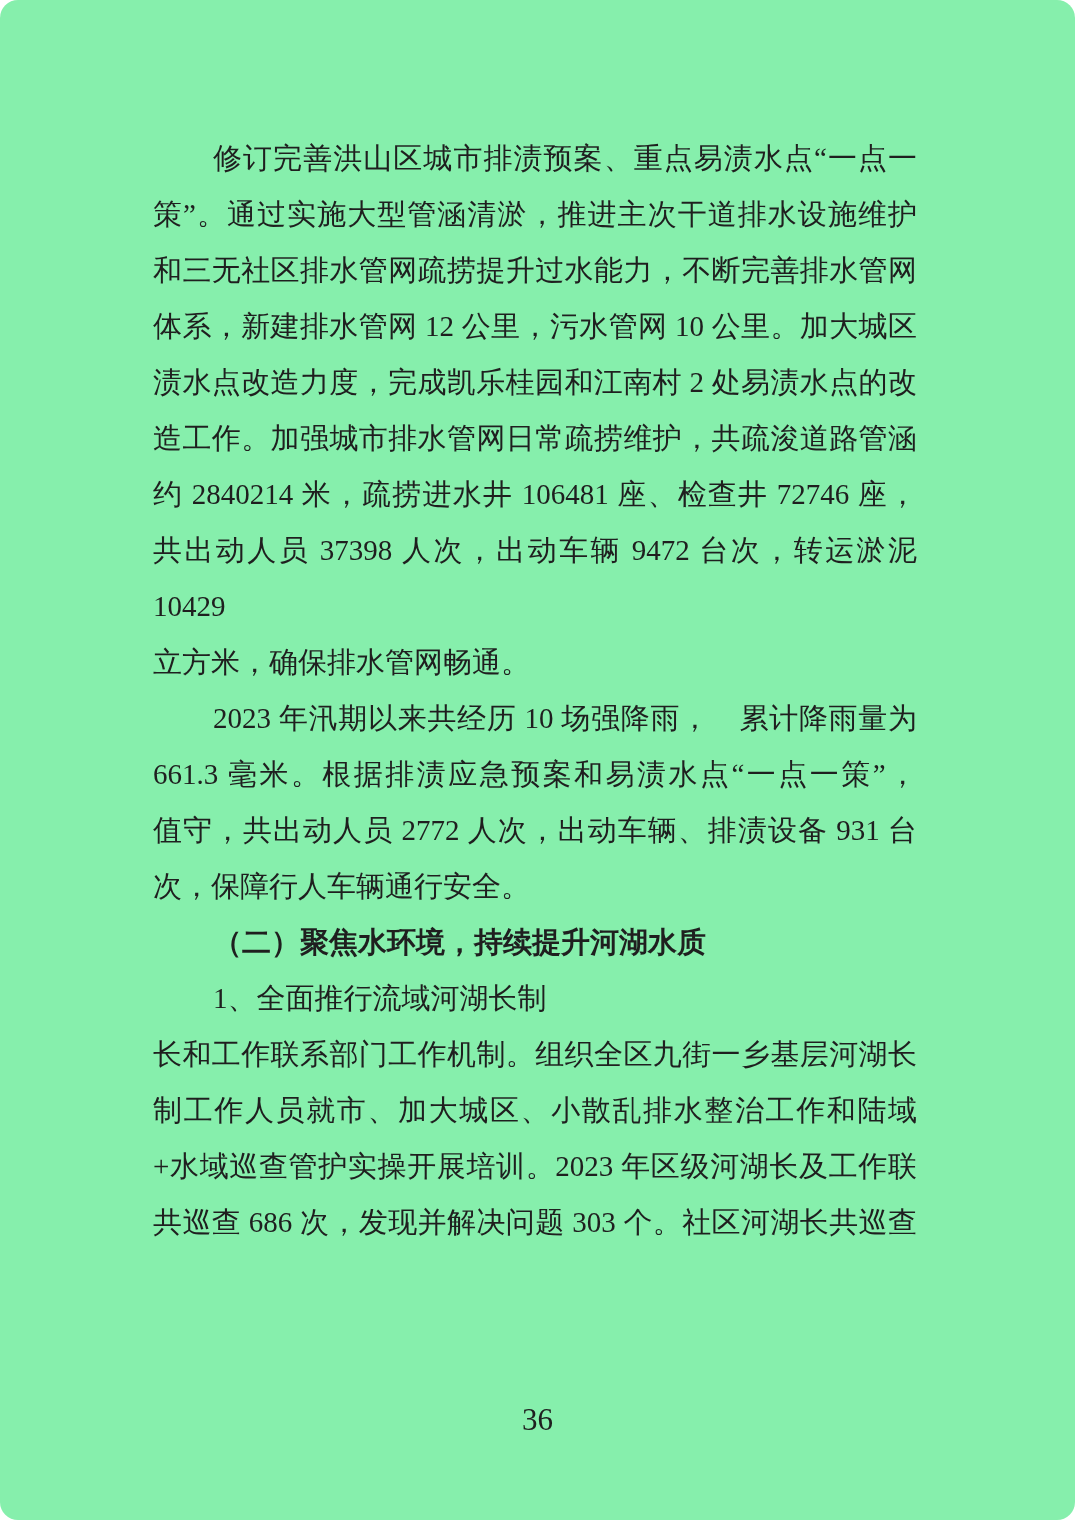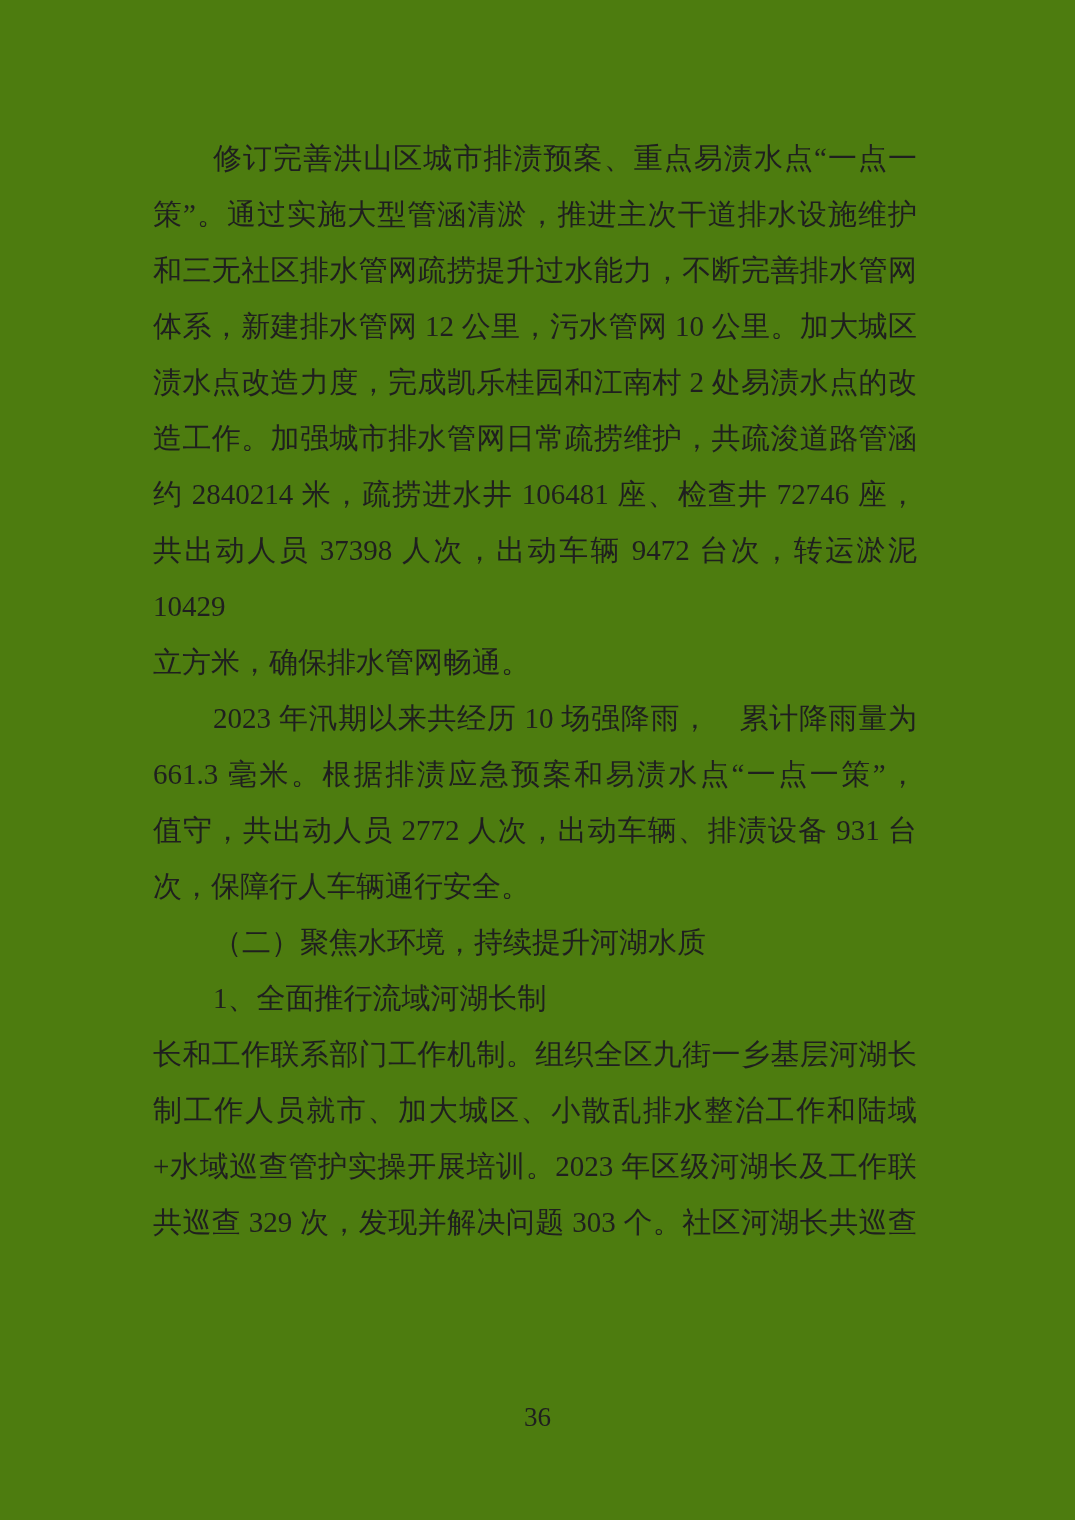--- a/index.html
+++ b/index.html
@@ -4,23 +4,24 @@
 <style>
   html, body {
     margin: 0;
     padding: 0;
     background: #ffffff;
   }
   .page {
     position: relative;
     width: 1075px;
     height: 1520px;
-    background: #4d7c0f;
+    background: #86efac;
     overflow: hidden;
     font-family: "Liberation Serif", "DejaVu Serif", serif;
+    border-radius: 18px;
   }
   .text-block {
     position: absolute;
     left: 153px;
     top: 130px;
     width: 764px;
     font-size: 29px;
     line-height: 56px;
     color: #1f1f1f;
     letter-spacing: 0;
@@ -32,29 +33,29 @@
   .ln.j {
     white-space: normal;
     text-align: justify;
     text-align-last: justify;
   }
   .ln.i {
     padding-left: 60px;
     box-sizing: border-box;
   }
   .ln.b {
-    font-weight: 400;
+    font-weight: 700;
   }
   .page-number {
     position: absolute;
     left: 0;
     top: 1402px;
     width: 100%;
     text-align: center;
-    font-size: 27px;
+    font-size: 31px;
     color: #1f1f1f;
     font-family: "Liberation Serif", "DejaVu Serif", serif;
   }
 </style>
 </head>
 <body>
 
 <div class="page">
   <div class="text-block">
     <div class="ln i j">修订完善洪山区城市排渍预案、重点易渍水点“一点一</div>
@@ -68,16 +69,16 @@
     <div class="ln">立方米，确保排水管网畅通。</div>
     <div class="ln i j">2023 年汛期以来共经历 10 场强降雨，　累计降雨量为</div>
     <div class="ln j">661.3 毫米。根据排渍应急预案和易渍水点“一点一策”，</div>
     <div class="ln j">值守，共出动人员 2772 人次，出动车辆、排渍设备 931 台</div>
     <div class="ln">次，保障行人车辆通行安全。</div>
     <div class="ln i b">（二）聚焦水环境，持续提升河湖水质</div>
     <div class="ln i">1、全面推行流域河湖长制</div>
     <div class="ln j">长和工作联系部门工作机制。组织全区九街一乡基层河湖长</div>
     <div class="ln j">制工作人员就市、加大城区、小散乱排水整治工作和陆域</div>
     <div class="ln j">+水域巡查管护实操开展培训。2023 年区级河湖长及工作联</div>
-    <div class="ln j">共巡查 329 次，发现并解决问题 303 个。社区河湖长共巡查</div>
+    <div class="ln j">共巡查 686 次，发现并解决问题 303 个。社区河湖长共巡查</div>
   </div>
   <div class="page-number">36</div>
 </div>
 
 </body></html>

